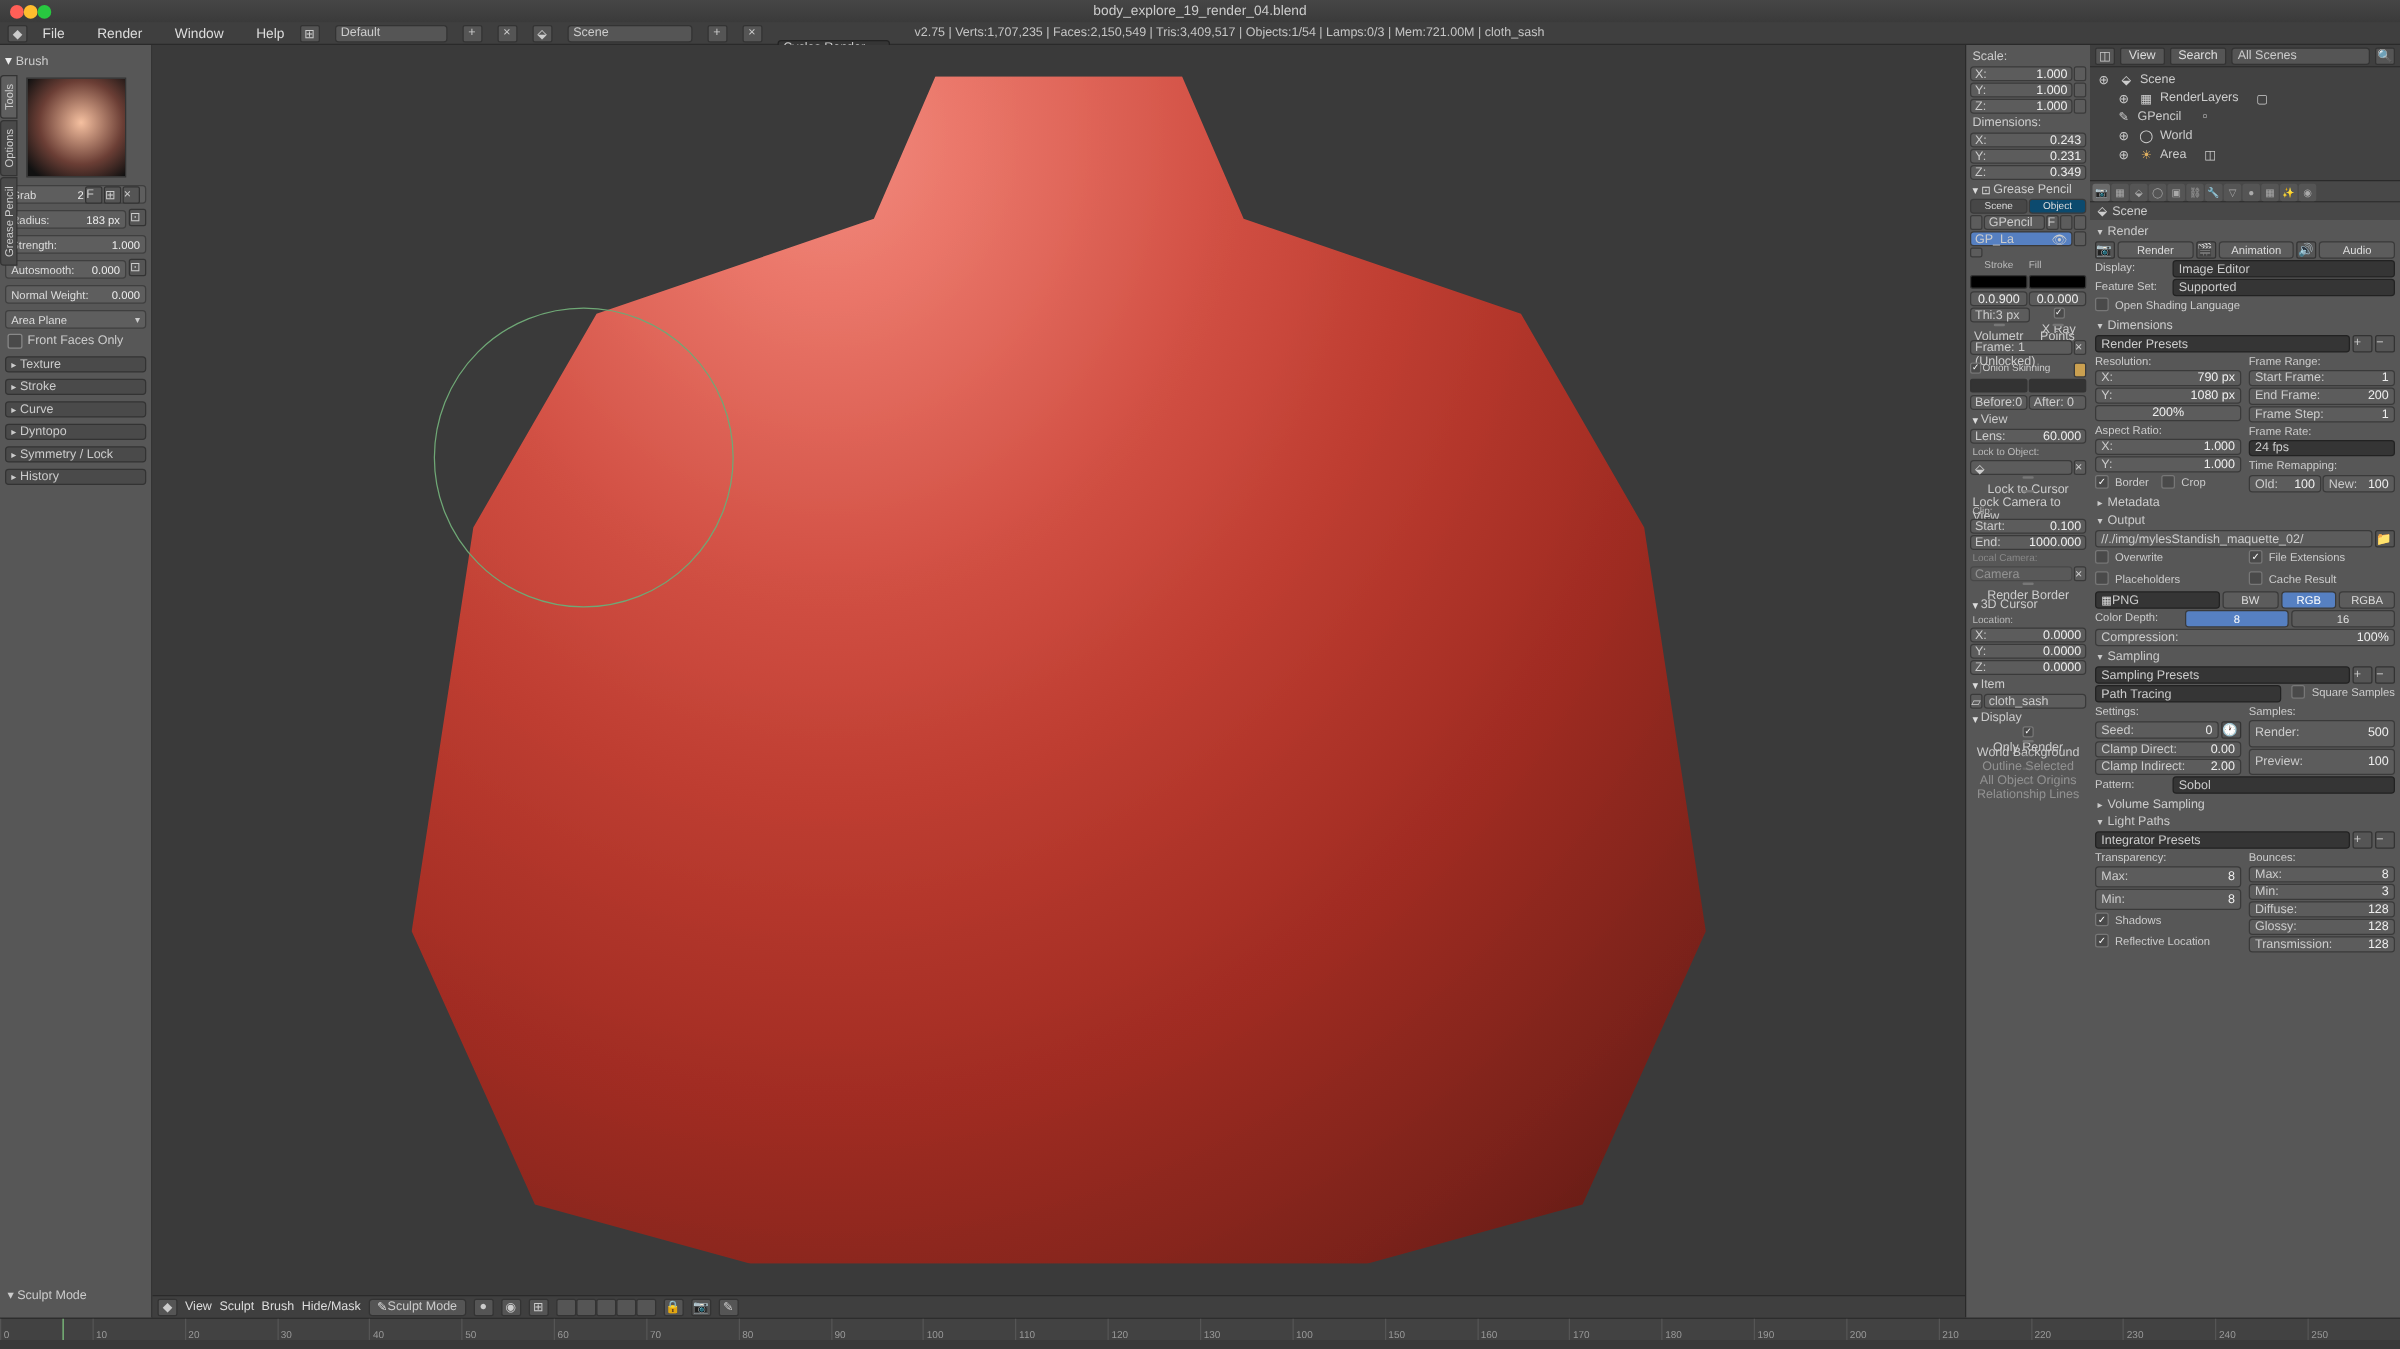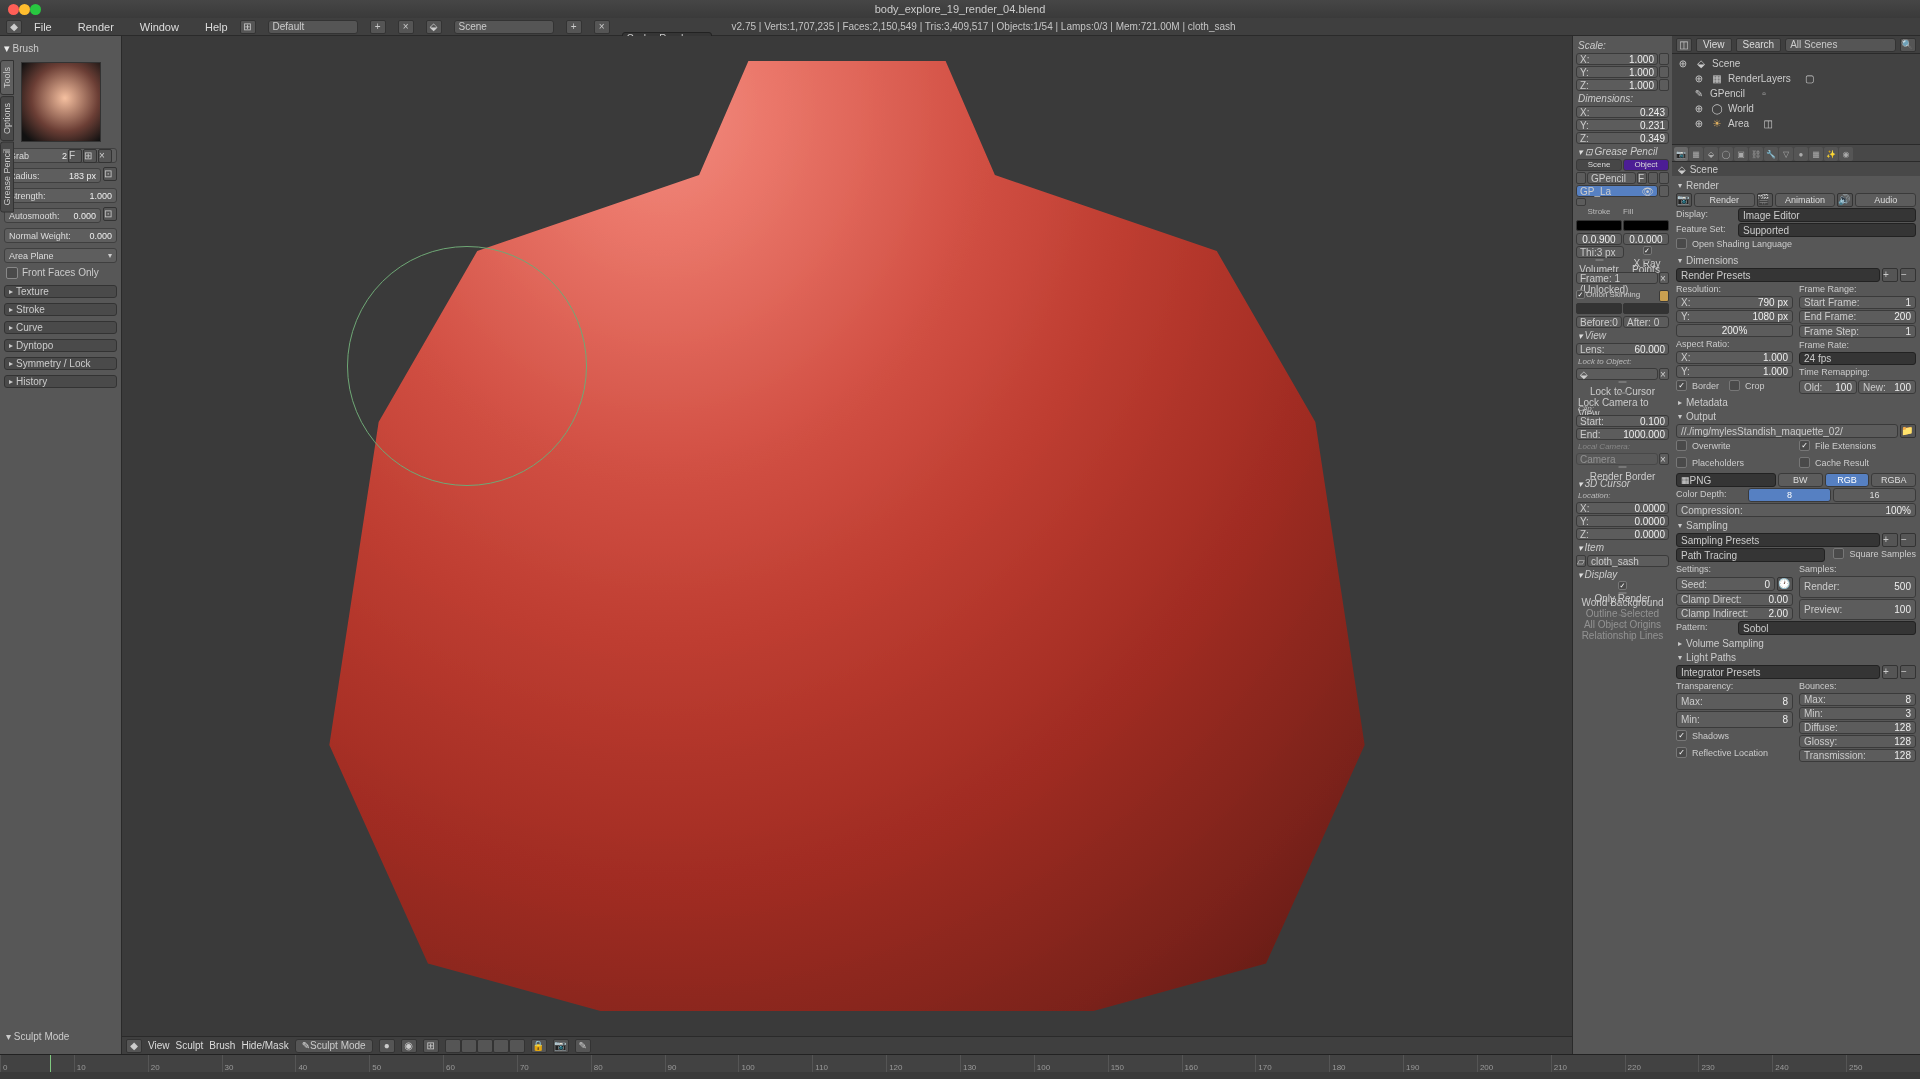--- a/index.html
+++ b/index.html
@@ -44,23 +44,23 @@
 .left-bottom { margin-top:auto; padding:8px 2px; }
 
 
 .viewport-wrap { flex:1; position:relative; background:#393939; display:flex; flex-direction:column;}
 .viewport { flex:1; background:#3a3a3a; position:relative; overflow:hidden; display:flex; align-items:center; justify-content:center;}
 .model-placeholder { width:85%; height:95%; background:radial-gradient(ellipse at 35% 5%, #e88b80 0%, #e0776b 10%, #ca5449 28%, #b84338 42%, #9f342b 60%, #7a2a23 80%, #4d1d18 100%); clip-path: polygon(42% 0%, 58% 0%, 62% 12%, 80% 20%, 88% 38%, 92% 72%, 84% 95%, 70% 100%, 30% 100%, 16% 95%, 8% 72%, 12% 38%, 20% 20%, 38% 12%); filter:contrast(1.1);}
 .brush-circle { position:absolute; width:240px; height:240px; border:1px solid #6fa876; border-radius:50%; top:210px; left:225px; }
 
 
 .n-panel { width: 100px; background:#575757; border-left:1px solid #2a2a2a; padding:3px; overflow-y:auto;}
-.n-header { font-size:9px; color:#ddd; padding:1px 2px; display:flex; align-items:center; gap:2px;font-style:italic;}
+.n-header { font-size:9px; color:#ddd; padding:1px 2px; display:flex; align-items:center; gap:2px;}
 .n-row { display:flex; height:12px; margin:1px 0; gap:1px; }
-.n-btn { flex:1; background:#4c1d95; border:1px solid #3a3a3a; border-radius:3px; font-size:8px; text-align:center; line-height:10px; color:#ddd;}
+.n-btn { flex:1; background:#0c4a6e; border:1px solid #3a3a3a; border-radius:3px; font-size:8px; text-align:center; line-height:10px; color:#ddd;}
 .n-btn.dark { background:#474747;}
 .n-num { flex:1; background:#5c5c5c; border:1px solid #3a3a3a; border-radius:3px; font-size:8px; display:flex; padding:0 3px;}
 .n-num .nl { flex:1; color:#ccc;} .n-num .nv { color:#eee;}
 .n-lock { width:10px; background:#5c5c5c; border:1px solid #3a3a3a; border-radius:2px;}
 .n-check-row { display:flex; align-items:center; gap:3px; height:11px; font-size:8px; color:#bbb; padding:0 2px;flex-direction:column;}
 .n-check { width:9px; height:9px; border:1px solid #777; border-radius:2px; background:#4a4a4a;}
 .n-check.on::after { content:"✓"; font-size:7px; color:#fff; display:block; text-align:center; line-height:8px;}
 .n-color { flex:1; height:11px; background:#000; border:1px solid #333; border-radius:2px;}
 
 

